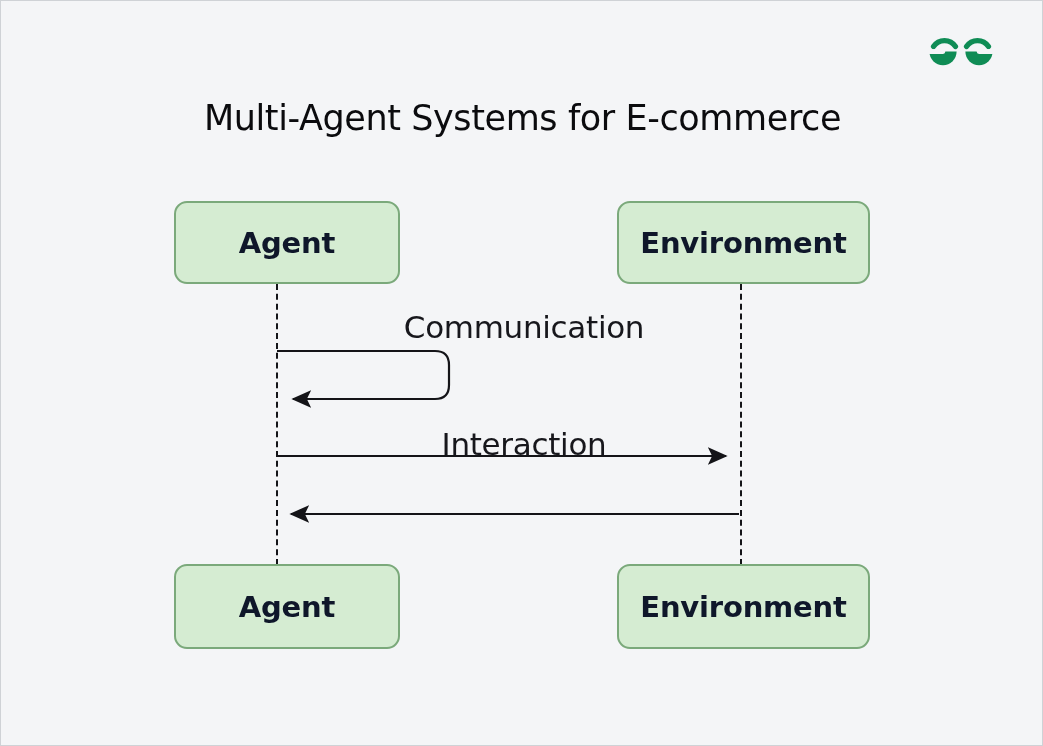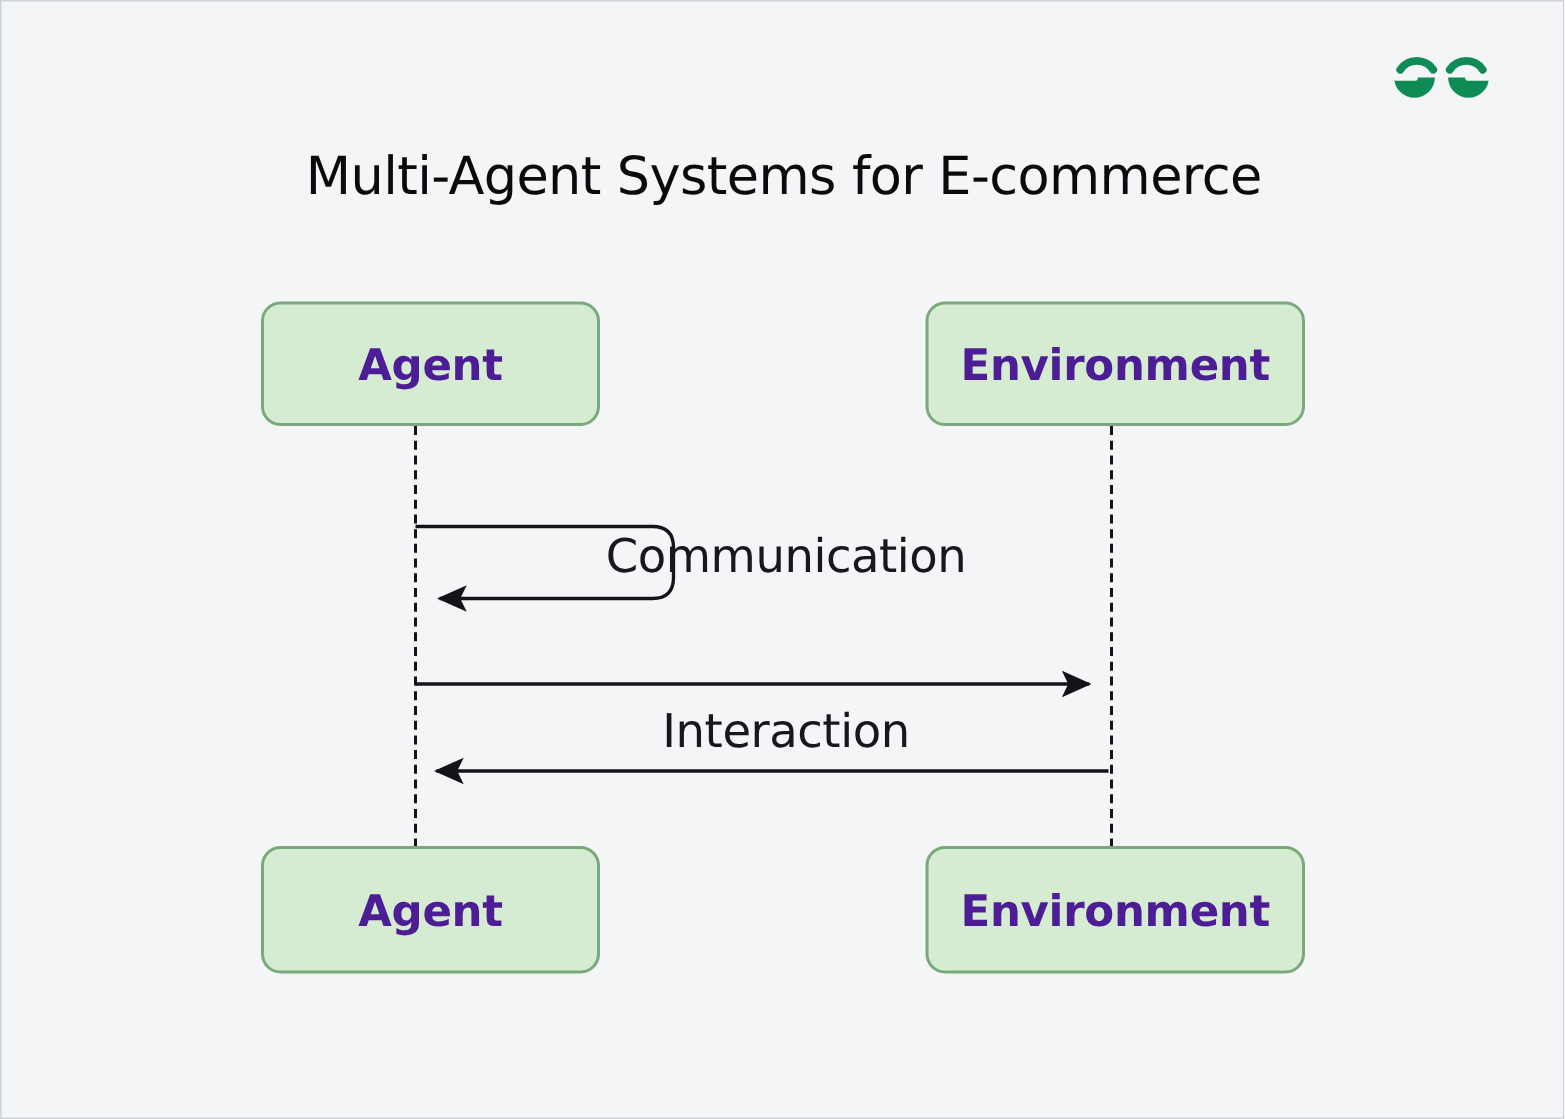--- a/index.html
+++ b/index.html
@@ -62,21 +62,21 @@
     border: 2px solid #7ba97b;
     border-radius: 13px;
     display: flex;
     align-items: center;
     justify-content: center;
   }
   .participant span {
     font-family: "DejaVu Sans", sans-serif;
     font-size: 29px;
     font-weight: 700;
-    color: #4c1d95;
+    color: #0f172a;
     letter-spacing: -0.2px;
     white-space: nowrap;
   }
 
   
   .msg-svg {
     position: absolute;
     left: 0;
     top: 0;
     width: 1043px;
@@ -85,21 +85,20 @@
   }
   .msg-label {
     position: absolute;
     text-align: center;
     font-family: "DejaVu Sans", sans-serif;
     font-size: 31px;
     font-weight: 400;
     color: #17171c;
     letter-spacing: -0.3px;
     white-space: nowrap;
-    margin-top: 44px;
   }
 </style>
 </head>
 <body>
 
 <div id="canvas">
 
   <div id="diagram-title">Multi-Agent Systems for E-commerce</div>
 
   <div id="gfg-logo">

